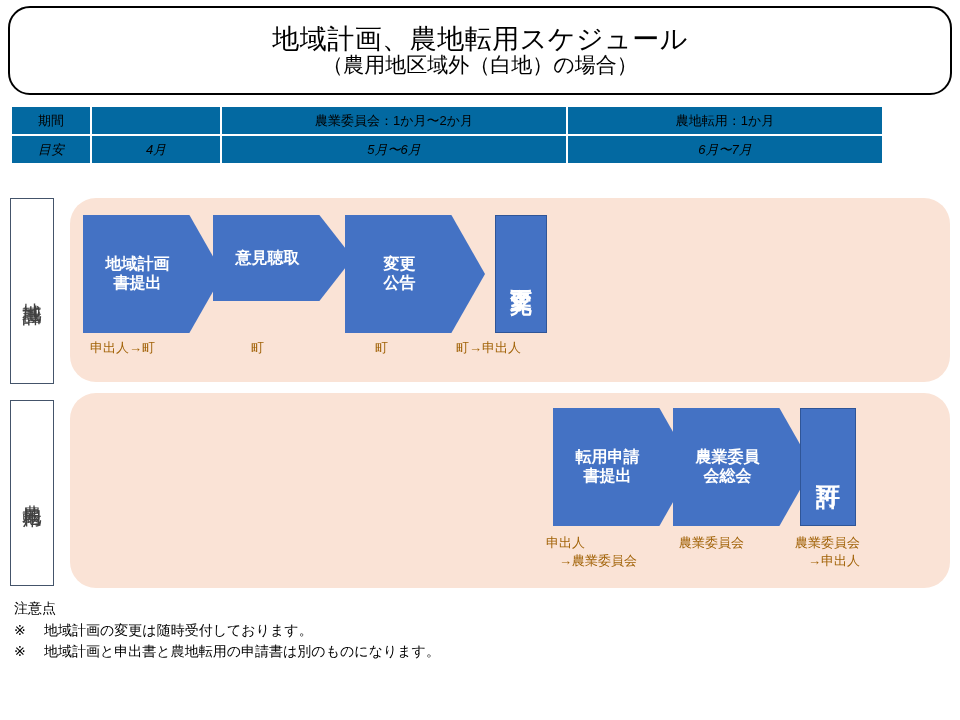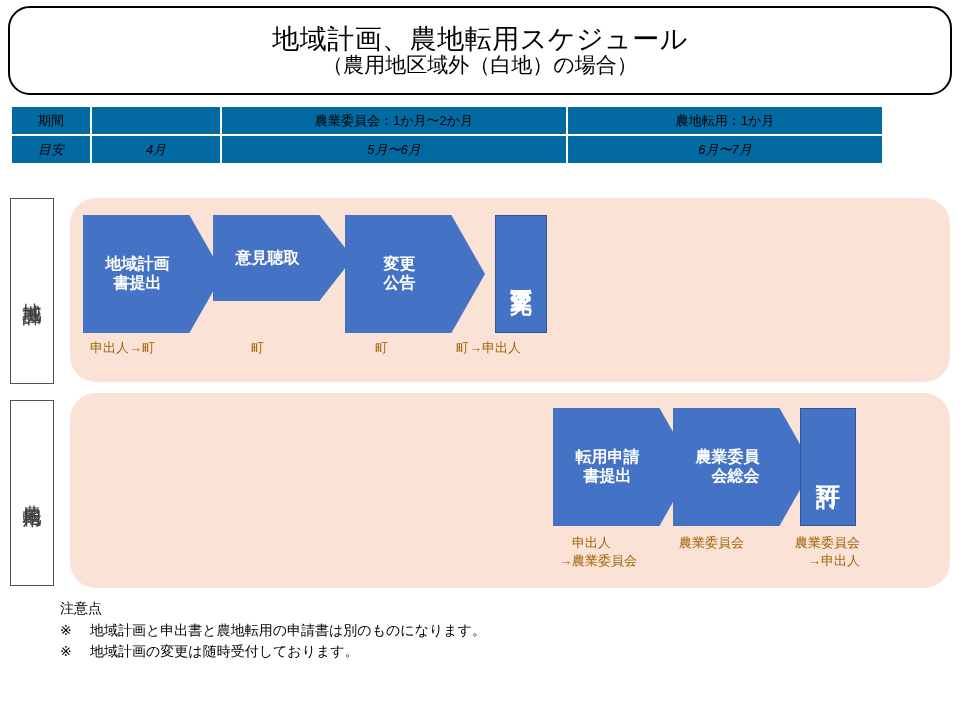--- a/index.html
+++ b/index.html
@@ -139,21 +139,20 @@
     white-space: pre-line;
   }
 
   
   #notes {
     position: absolute;
     left: 14px;
     top: 598px;
     font-size: 14px;
     line-height: 1.55;
-    margin-left: 46px;
   }
   #notes .note-head { }
   #notes .note-line { }
   #notes .note-mark { display: inline-block; width: 30px; }
 </style>
 </head>
 <body>
 
 <div id="title-box">
   <div id="title-main">地域計画、農地転用スケジュール</div>
@@ -214,40 +213,40 @@
 <div class="side-label" style="left:10px; top:400px; width:44px; height:186px;">農地転用</div>
 
 <div class="flow-panel" style="left:70px; top:393px; width:880px; height:195px;"></div>
 
 <div class="step" style="left:553px; top:408px; width:140px; height:118px;">
   <div class="chev" style="width:140px; height:118px; font-size:16px;">
     <span class="chev-text">転用申請
 書提出</span>
   </div>
 </div>
-<div class="step-caption" style="left:546px; top:534px;text-align:center;">申出人
+<div class="step-caption" style="left:546px; top:534px;">申出人
 　→農業委員会</div>
 
 <div class="step" style="left:673px; top:408px; width:140px; height:118px;">
-  <div class="chev" style="width:140px; height:118px; font-size:16px;text-align:right;">
+  <div class="chev" style="width:140px; height:118px; font-size:16px;">
     <span class="chev-text">農業委員
 会総会</span>
   </div>
 </div>
 <div class="step-caption" style="left:679px; top:534px;">農業委員会</div>
 
 <div class="step" style="left:800px; top:408px; width:56px; height:118px;">
   <div class="endbox" style="width:56px; height:118px; font-size:24px;">
     <span>許可</span>
   </div>
 </div>
 <div class="step-caption" style="left:795px; top:534px;">農業委員会
 　→申出人</div>
 
 <div id="notes">
   <div class="note-head">注意点</div>
   <div class="note-line">
+    <span class="note-mark">※</span><span>地域計画の変更は随時受付しております。</span>
+  </div>
+  <div class="note-line">
     <span class="note-mark">※</span><span>地域計画と申出書と農地転用の申請書は別のものになります。</span>
   </div>
-  <div class="note-line">
-    <span class="note-mark">※</span><span>地域計画の変更は随時受付しております。</span>
-  </div>
 </div>
 
 </body></html>

